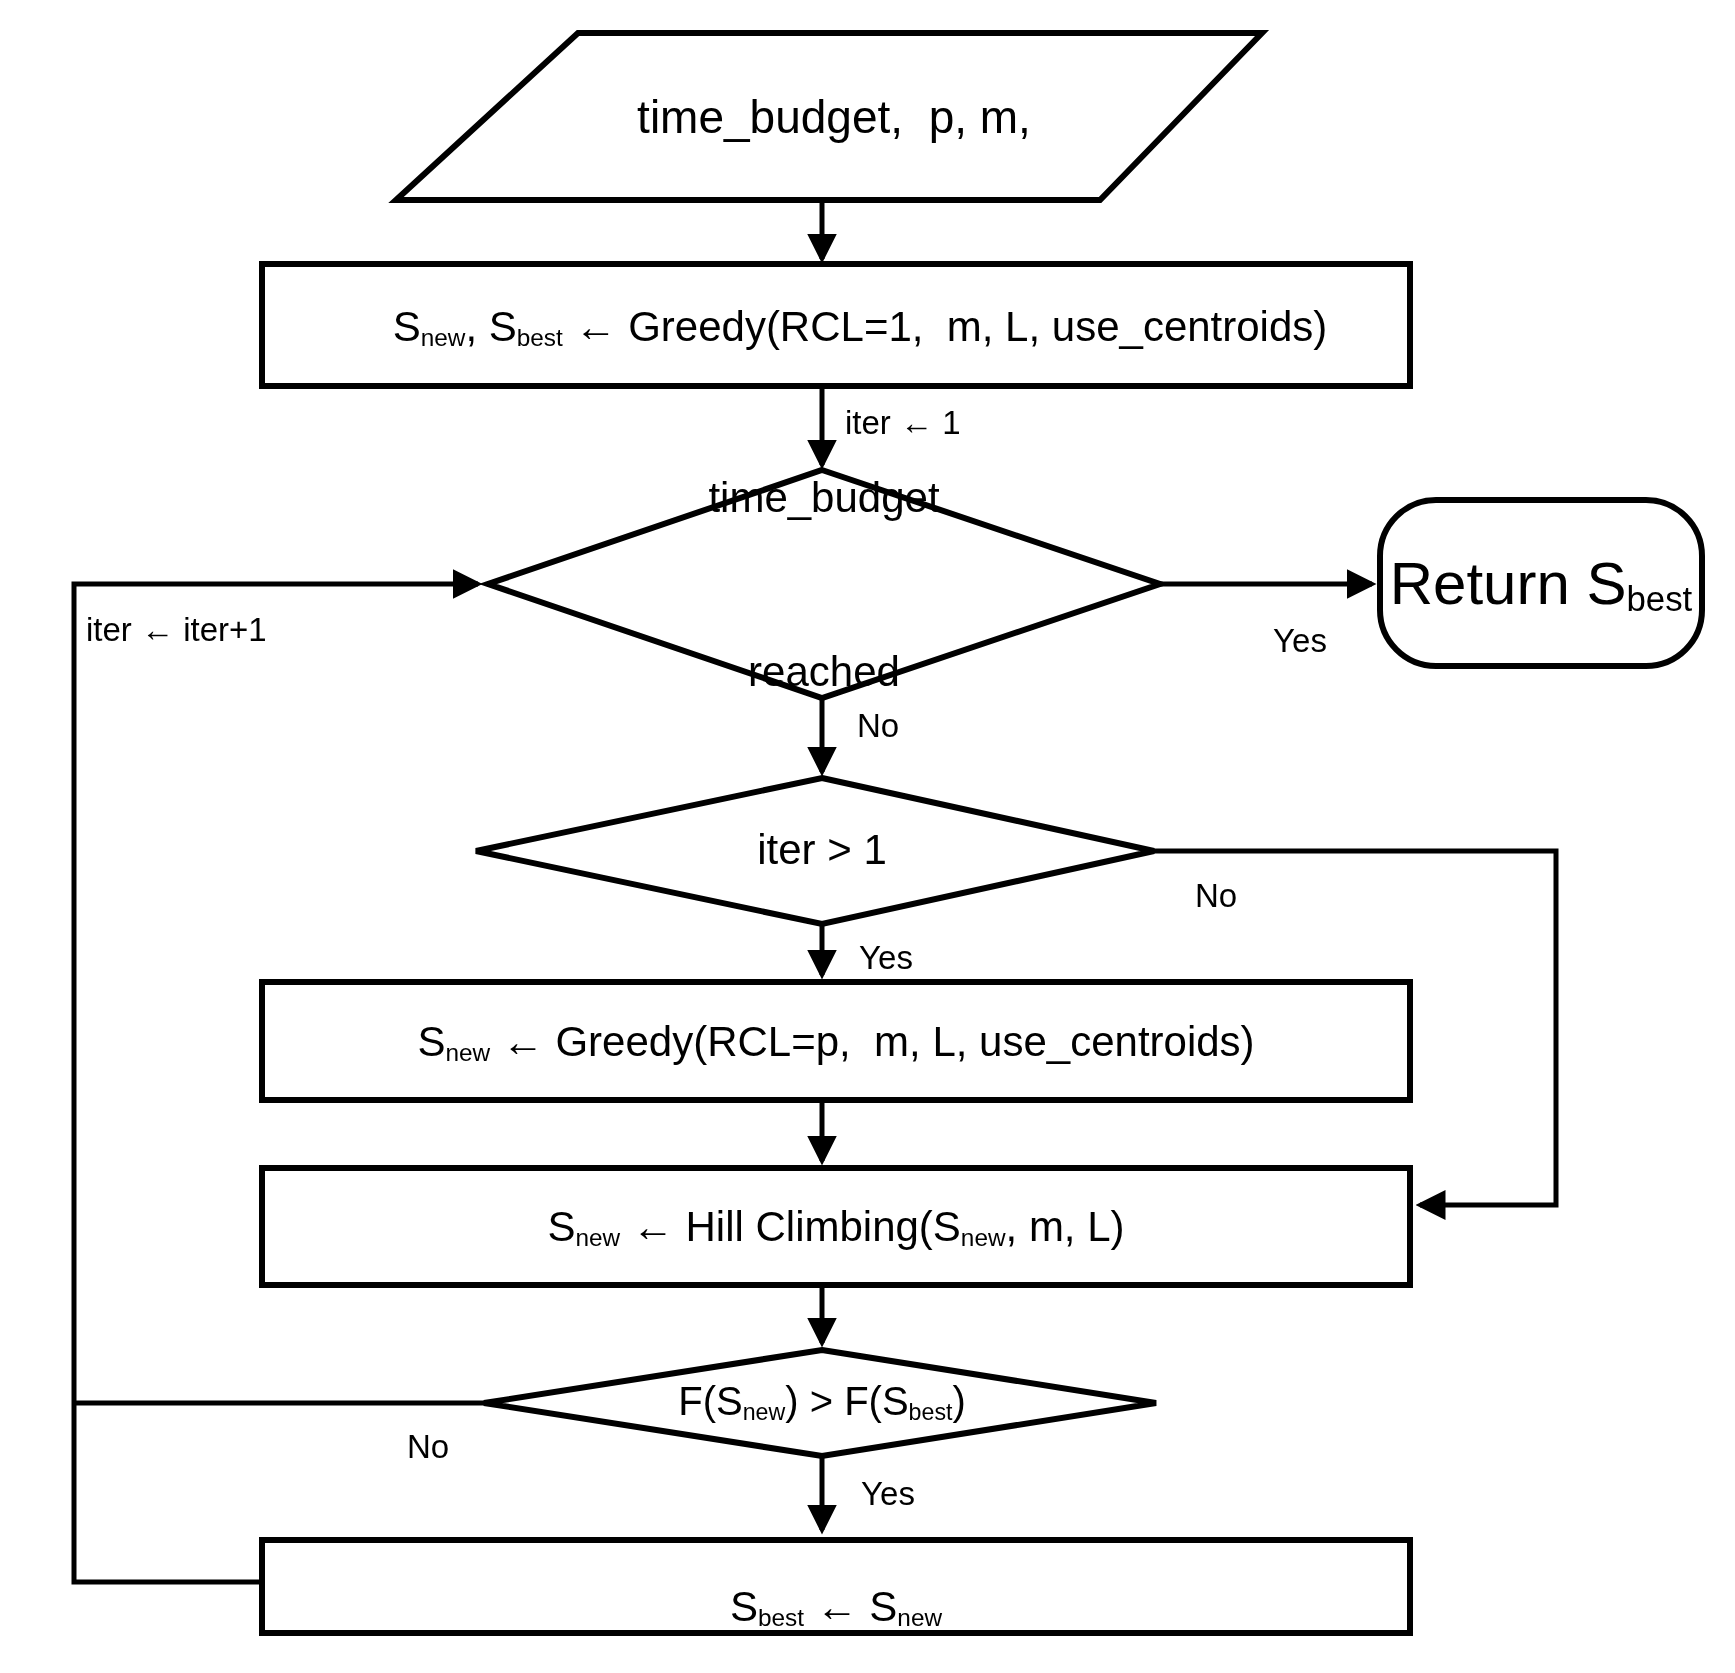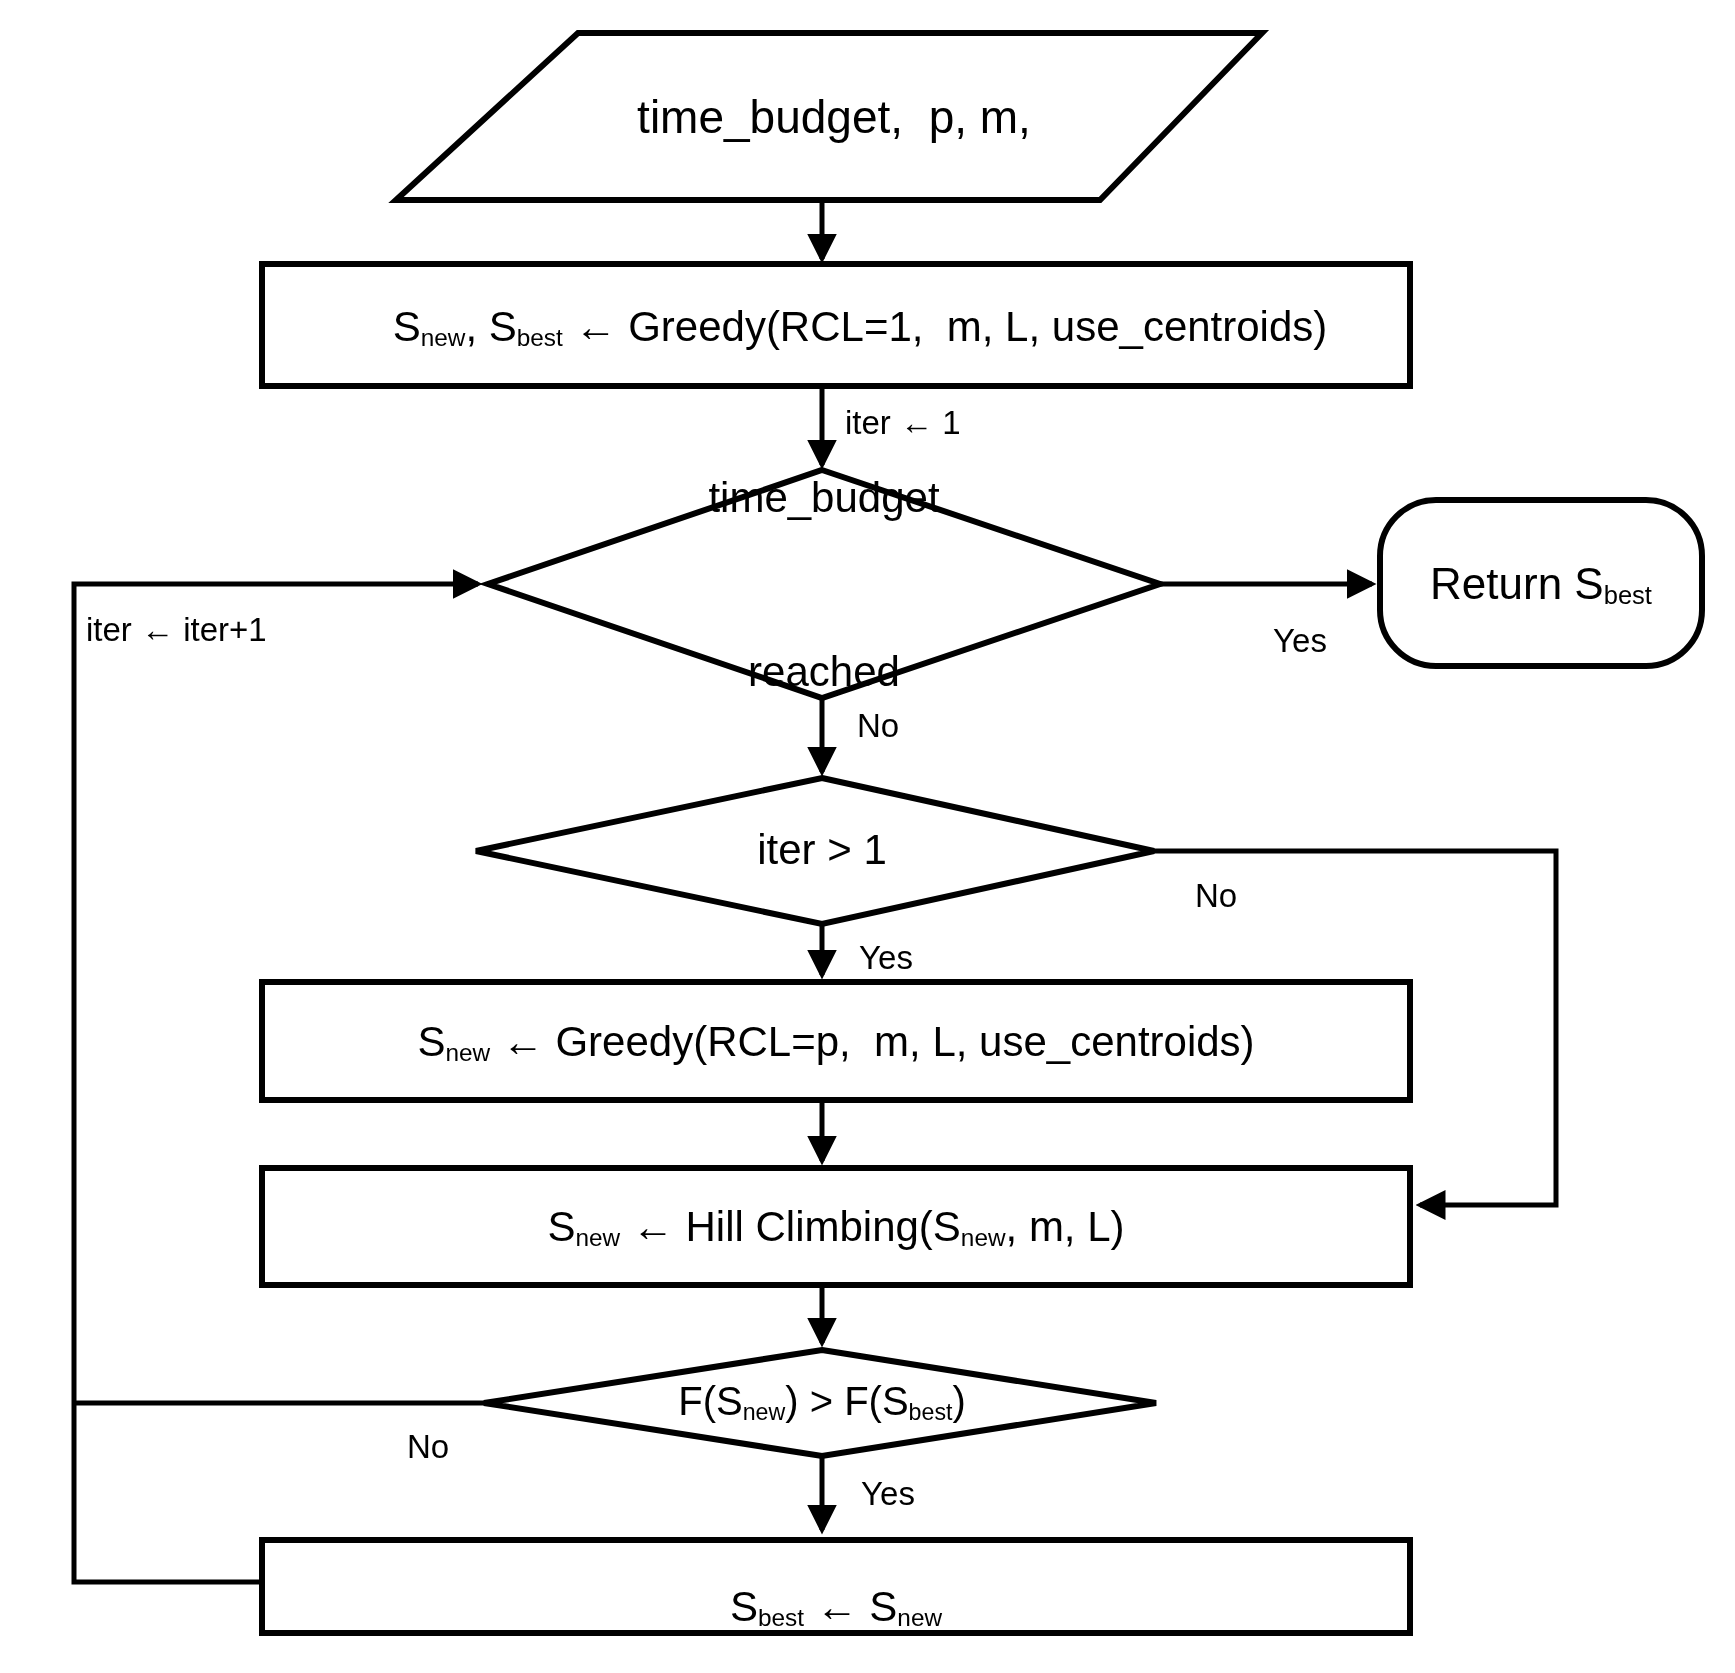--- a/index.html
+++ b/index.html
@@ -36,21 +36,21 @@
     font-size: 33px;
     color: #000000;
   }
   .edge-label.centered {
     transform: translate(-50%, -50%);
   }
   .edge-label.left-anchored {
     transform: translate(0, -50%);
   }
   .fs-46 { font-size: 46px; }
-  .fs-44 { font-size: 44px; }
+  .fs-44 { font-size: 60px; }
   .fs-40 { font-size: 40px; }
   sub {
     font-size: 0.58em;
     line-height: 0;
     vertical-align: baseline;
     position: relative;
     bottom: -0.2em;
   }
 </style>
 </head>

